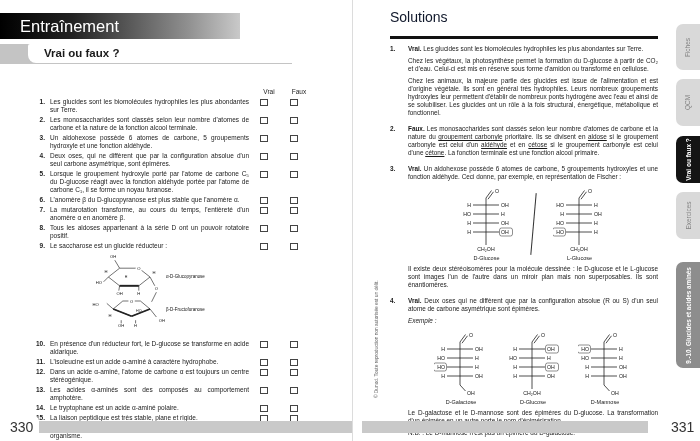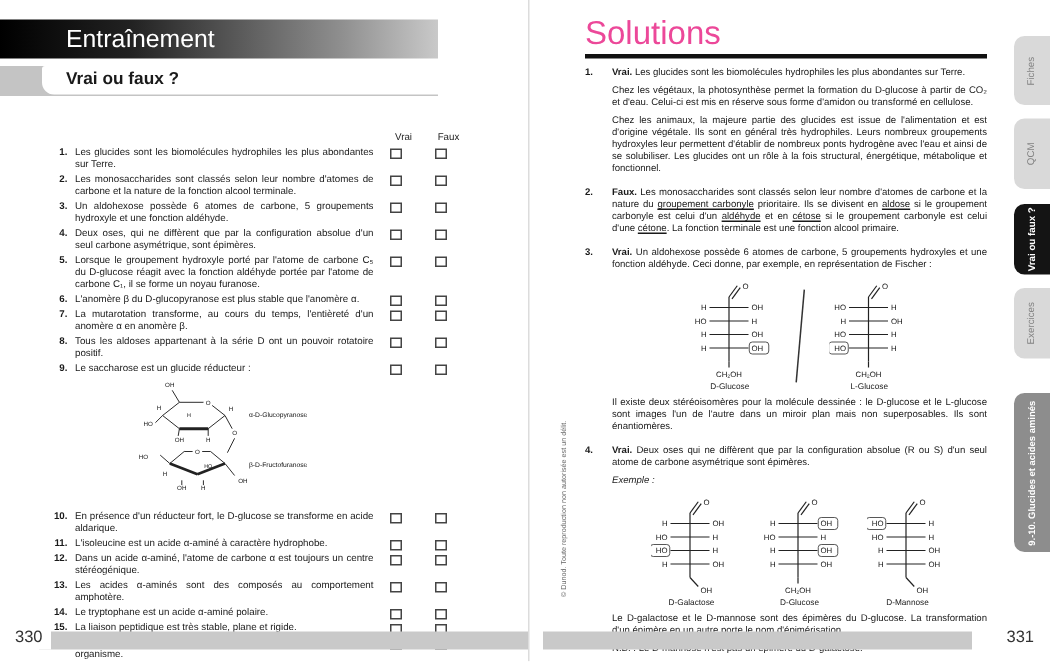--- a/index.html
+++ b/index.html
@@ -1,48 +1,48 @@
 <!DOCTYPE html>
 <html><head>
 <meta charset="utf-8">
 <style>
   html,body{margin:0;padding:0;background:#fff;}
   #spread{position:relative;width:700px;height:441px;background:#fff;overflow:hidden;
           font-family:"Liberation Sans",sans-serif;color:#1a1a1a;}
   
-  #train-bar{position:absolute;left:0;top:13px;width:292px;height:26px;
+  #train-bar{position:absolute;left:0;top:13px;width:240px;height:26px;
     background:linear-gradient(90deg,#000 0%,#222 30%,#8f8f8f 78%,#c9c9c9 100%);
-    color:#fff;font-size:16.5px;line-height:26px;padding-left:44px;box-sizing:border-box;}
+    color:#fff;font-size:16.5px;line-height:26px;padding-left:20px;box-sizing:border-box;}
   #vf-bar{position:absolute;left:0;top:44px;width:292px;height:20px;background:#c4c4c4;}
   #vf-tab{position:absolute;left:28px;top:44px;width:266px;height:19px;background:#fff;
     border-radius:2px 0 0 8px;font-weight:bold;font-size:11.5px;line-height:19px;
     padding-left:16px;box-sizing:border-box;}
   #qlist{position:absolute;left:0;top:88px;width:336px;padding-left:34px;box-sizing:border-box;}
   .qhead{display:flex;margin-left:220px;font-size:6.5px;color:#222;margin-bottom:3px;}
   .qhead span{width:30px;text-align:center;}
   .qrow{display:flex;margin-bottom:2px;font-size:6.5px;line-height:8px;}
   .qnum{width:16px;text-align:right;font-weight:bold;padding-right:5px;box-sizing:border-box;}
   .qtext{width:199px;text-align:justify;}
   .qbox{width:30px;display:flex;justify-content:center;align-items:flex-start;}
   .cb{width:5.5px;height:5.5px;border:0.8px solid #444;background:#fff;margin-top:0.5px;}
   #sucrose-fig{margin:3px 0 3px 52px;}
   
   .footbar{position:absolute;top:421px;height:12px;background:#c9c9c9;}
   #footbar-left{left:26px;width:326px;}
   #footbar-right{left:362px;width:286px;}
-  .pagenum{position:absolute;top:417px;background:#fff;font-size:11px;color:#333;
+  .pagenum{position:absolute;top:417px;background:#fff;font-size:14px;color:#333;
     padding:2px 6px 2px 6px;}
   #pagenum-330{left:4px;border-radius:0 4px 0 0;}
   #pagenum-331{left:665px;border-radius:4px 0 0 0;}
   
   #gutter{position:absolute;left:352px;top:0;width:1px;height:441px;background:#dcdcdc;}
   #copyright{position:absolute;left:374px;top:398px;transform:rotate(-90deg);
     transform-origin:0 0;font-size:4.8px;color:#666;white-space:nowrap;}
   
-  #sol-title{position:absolute;left:390px;top:9px;font-size:22px;color:#ec4899;}
+  #sol-title{position:absolute;left:390px;top:9px;font-size:14px;color:#0f172a;}
   #sol-rule{position:absolute;left:390px;top:36px;width:268px;height:2.5px;background:#111;}
   #sol-list{position:absolute;left:390px;top:45px;width:268px;}
   .srow{display:flex;font-size:6.4px;line-height:8px;margin-bottom:4px;}
   .snum{width:18px;font-weight:bold;flex-shrink:0;}
   .sbody{flex:1;text-align:justify;}
   .sbody p{margin:0 0 4px 0;}
   .sbody .u{text-decoration:underline;}
   .sbody .verdict{font-weight:bold;}
   .sbody .ex{font-style:italic;}
   .figrow{display:flex;justify-content:center;align-items:center;margin:2px 0 3px 0;}

